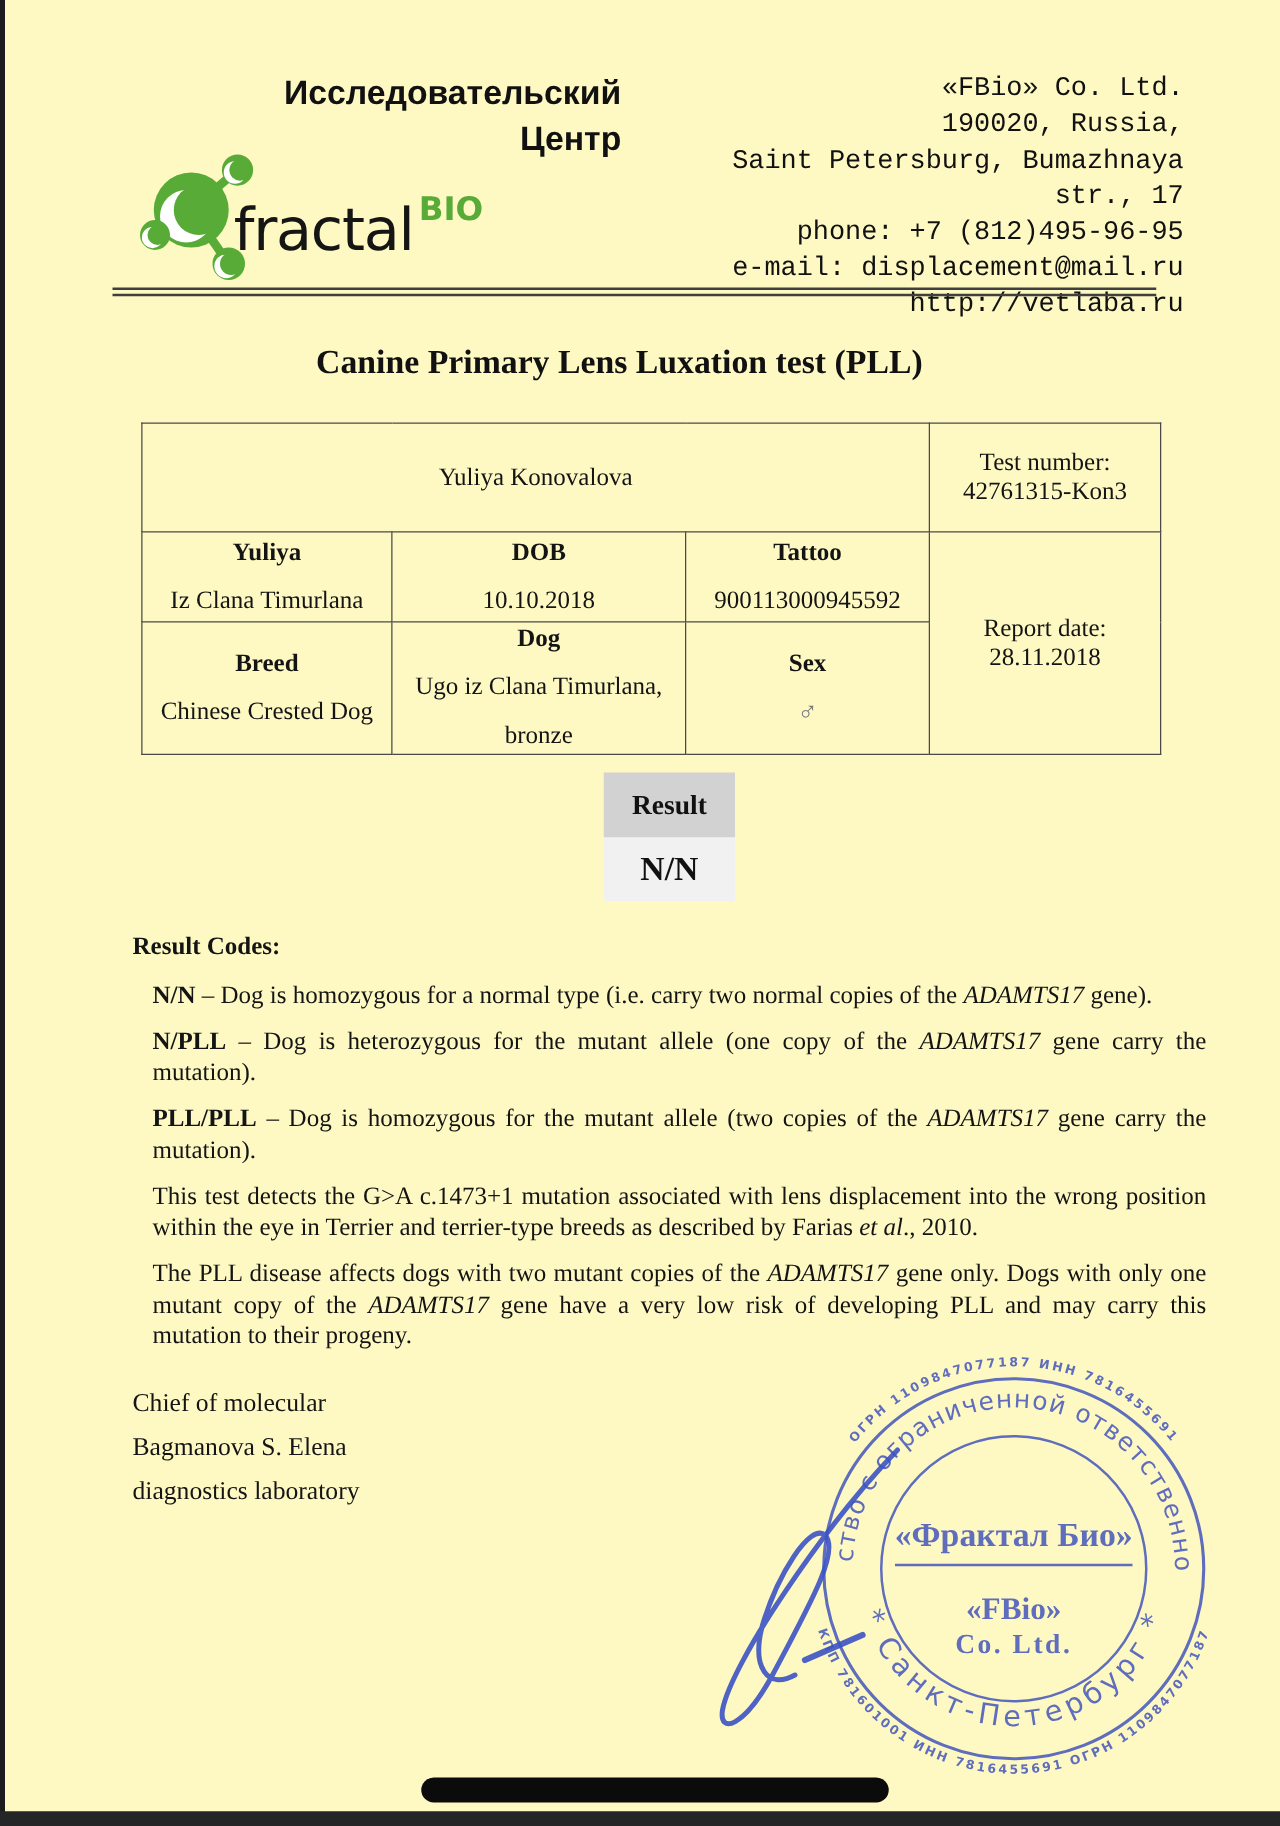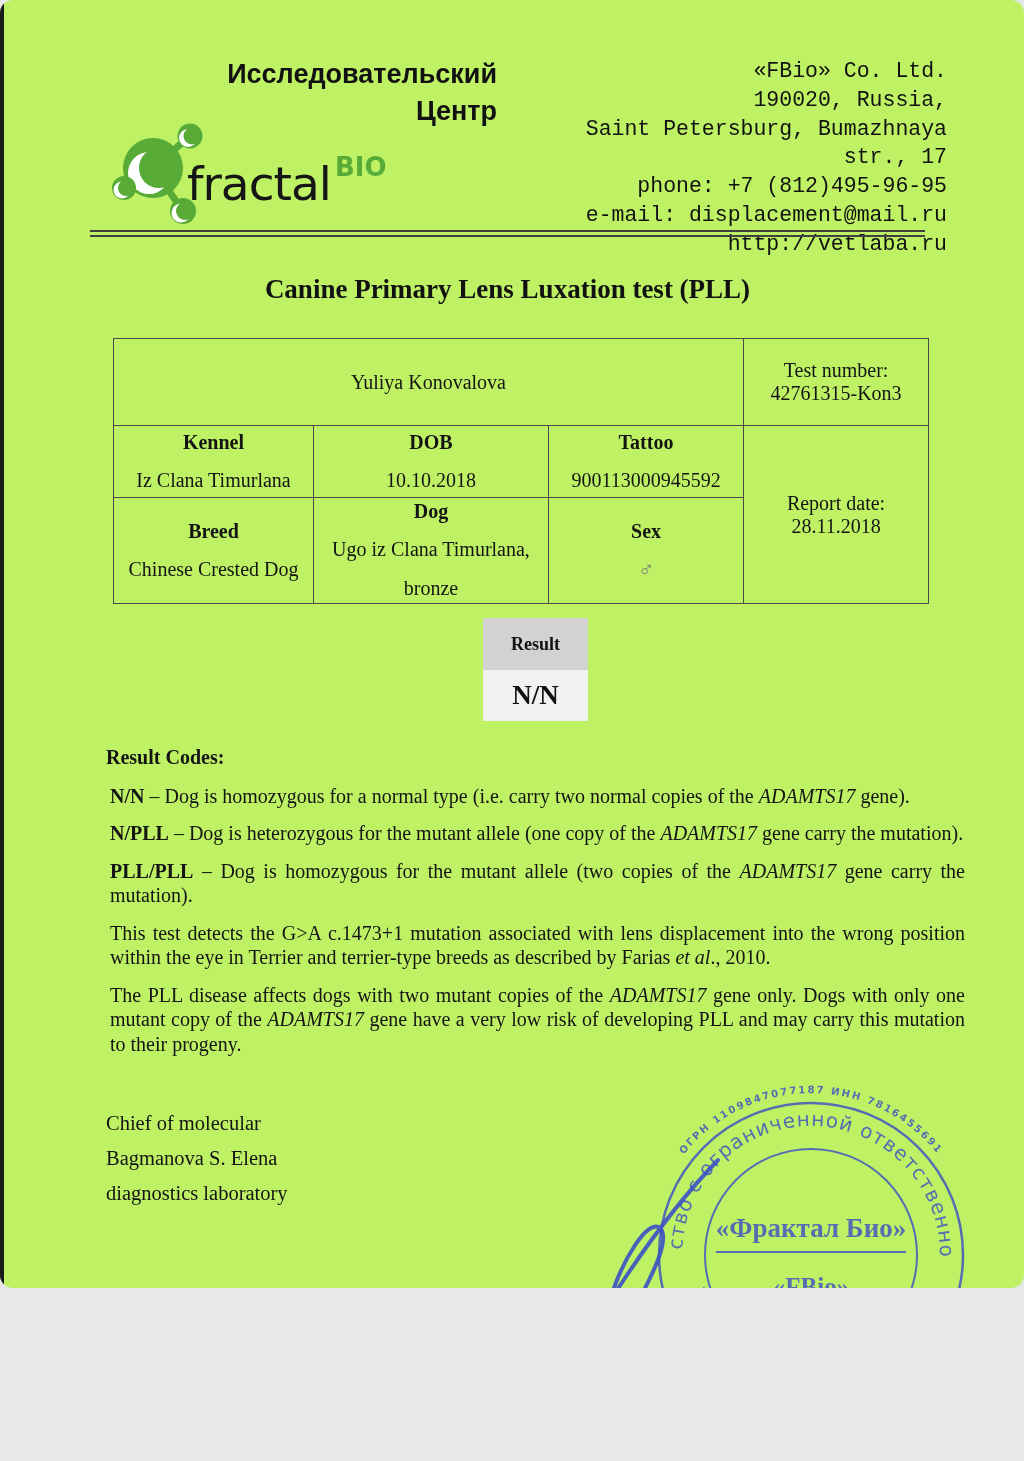--- a/index.html
+++ b/index.html
@@ -1,51 +1,51 @@
 <!DOCTYPE html>
 <html><head>
 <meta charset="utf-8">
 <style>
   html,body{margin:0;padding:0;background:#e8e8e8;}
-  .page{position:relative;width:1024px;height:1288px;background:#bef264;overflow:hidden;
-        font-family:"Liberation Serif",serif;color:#1a1a1a;border-radius:13px;}
+  .page{position:relative;width:1024px;height:1461px;background:#fef9c3;overflow:hidden;
+        font-family:"Liberation Serif",serif;color:#1a1a1a;}
   .abs{position:absolute;}
 
   
   .left-edge{left:0;top:0;width:4px;height:1461px;background:#1c1c1e;}
   .bottom-edge{left:0;top:1449px;width:1024px;height:12px;background:#252527;}
   .black-bar{left:337px;top:1422px;width:374px;height:20px;background:#0b0b0b;border-radius:10px;}
 
   
   .org-ru{left:200px;top:56px;width:297px;text-align:right;
           font-family:"Liberation Sans",sans-serif;font-weight:bold;font-size:27px;line-height:37px;color:#111;}
   .addr{left:515px;top:57px;width:432px;text-align:right;font-size:21.5px;line-height:28.8px;color:#111;font-family:Liberation Mono, monospace;}
   .hdr-rule{left:90px;top:230px;width:835px;height:3px;border-top:2px solid #3f3f3f;border-bottom:2px solid #3f3f3f;}
 
-  .doc-title{left:90px;top:274px;width:835px;text-align:center;font-weight:bold;font-size:27px;color:#111;}
+  .doc-title{left:78px;top:274px;width:835px;text-align:center;font-weight:bold;font-size:27px;color:#111;}
 
   
   table.info{position:absolute;left:113px;top:338px;border-collapse:collapse;table-layout:fixed;width:815px;}
   table.info td{border:1px solid #4a4a4a;text-align:center;vertical-align:middle;
                 font-size:20px;padding:2px 6px;color:#141414;}
   table.info .lbl{font-weight:bold;margin-bottom:7px;}
   table.info .val{line-height:25px;margin-top:14px;}
   .sex-sym{color:#7a7a7a;font-size:22px;}
 
   
   .result-box{left:483px;top:618px;width:105px;}
   .result-hd{height:52px;background:#d2d2d2;display:flex;align-items:center;justify-content:center;
-             font-weight:bold;font-size:18px;color:#111;}
+             font-weight:bold;font-size:22px;color:#111;}
   .result-val{height:51px;background:#f1f1f1;display:flex;align-items:center;justify-content:center;
               font-weight:bold;font-size:27px;color:#111;}
 
   
   .codes{left:106px;top:745px;width:859px;font-size:20px;line-height:24.5px;color:#141414;}
   .codes h3{font-size:20px;margin:0 0 14px 0;}
-  .codes p{margin:0 0 13px 4px;text-align:justify;}
+  .codes p{margin:0 0 13px 16px;text-align:justify;}
 
   
   .signatory{left:106px;top:1106px;width:320px;font-size:20.5px;line-height:35px;color:#141414;}
 
   svg text{user-select:none;}
 </style>
 </head>
 <body>
 
 <div class="page">
@@ -106,21 +106,21 @@
       <td colspan="3">
         <span>Yuliya Konovalova</span>
       </td>
       <td>
         <div>Test number:</div>
         <div>42761315-Kon3</div>
       </td>
     </tr>
     <tr style="height:72px">
       <td>
-        <div class="lbl">Kennel</div>
+        <div class="lbl">Yuliya</div>
         <div class="val">Iz Clana Timurlana</div>
       </td>
       <td>
         <div class="lbl">DOB</div>
         <div class="val">10.10.2018</div>
       </td>
       <td>
         <div class="lbl">Tattoo</div>
         <div class="val">900113000945592</div>
       </td>

